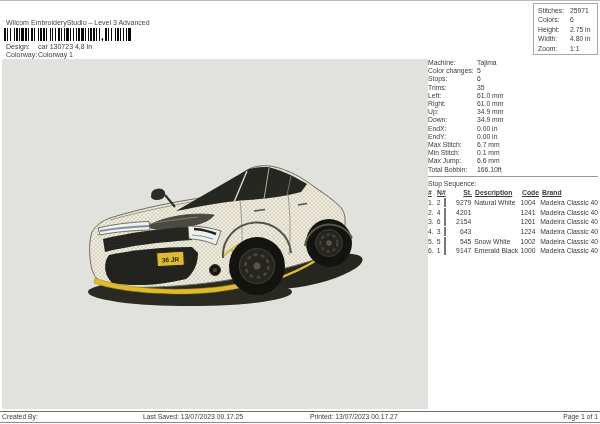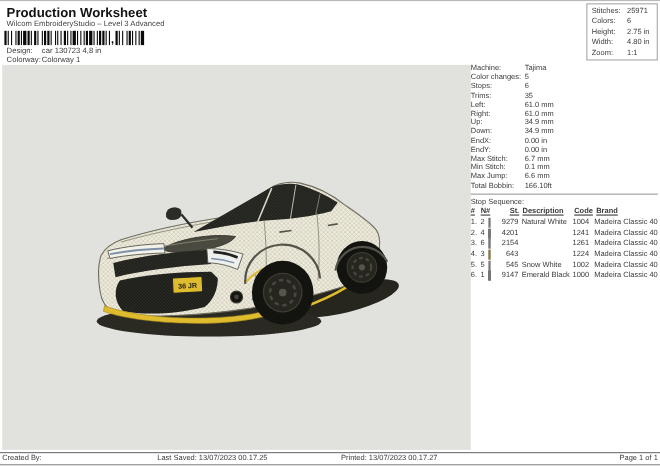--- a/index.html
+++ b/index.html
@@ -44,21 +44,20 @@
   .f-created{left:2px;}
   .f-saved{left:143px;}
   .f-printed{left:310px;}
   .f-page{right:2px;text-align:right;}
 </style>
 </head>
 <body>
 
 <div class="page">
 
-  <div class="t title">Production Worksheet</div>
   <div class="t subtitle">Wilcom EmbroideryStudio – Level 3 Advanced</div>
 
   <div class="barcode-wrap">
     <div class="barcode-seg">
         <div class="b" style="width: 2px;"></div>
         <div style="width: 1px;"></div>
         <div class="b" style="width: 1px;"></div>
         <div style="width: 2px;"></div>
         <div class="b" style="width: 1px;"></div>
         <div style="width: 3px;"></div>

